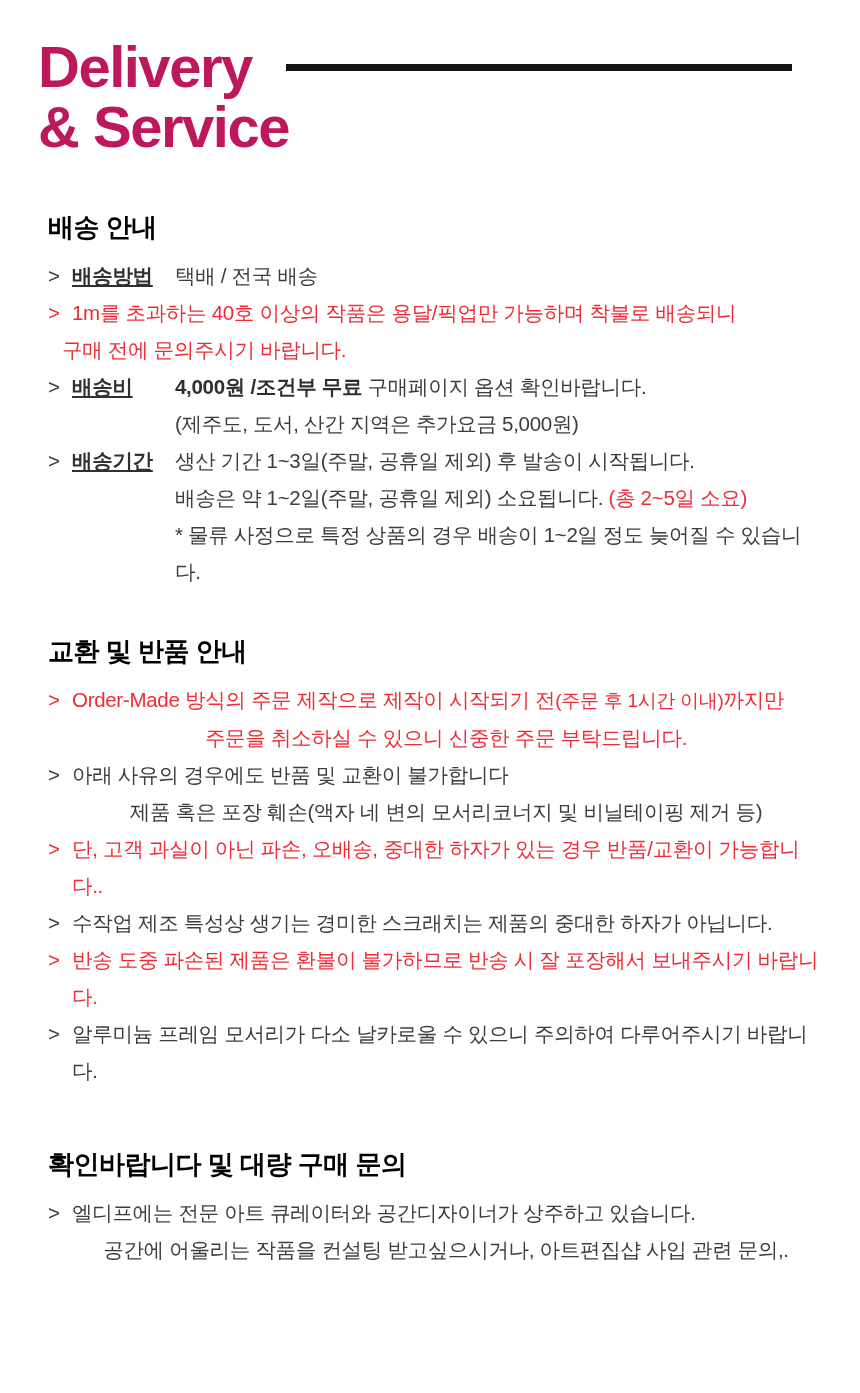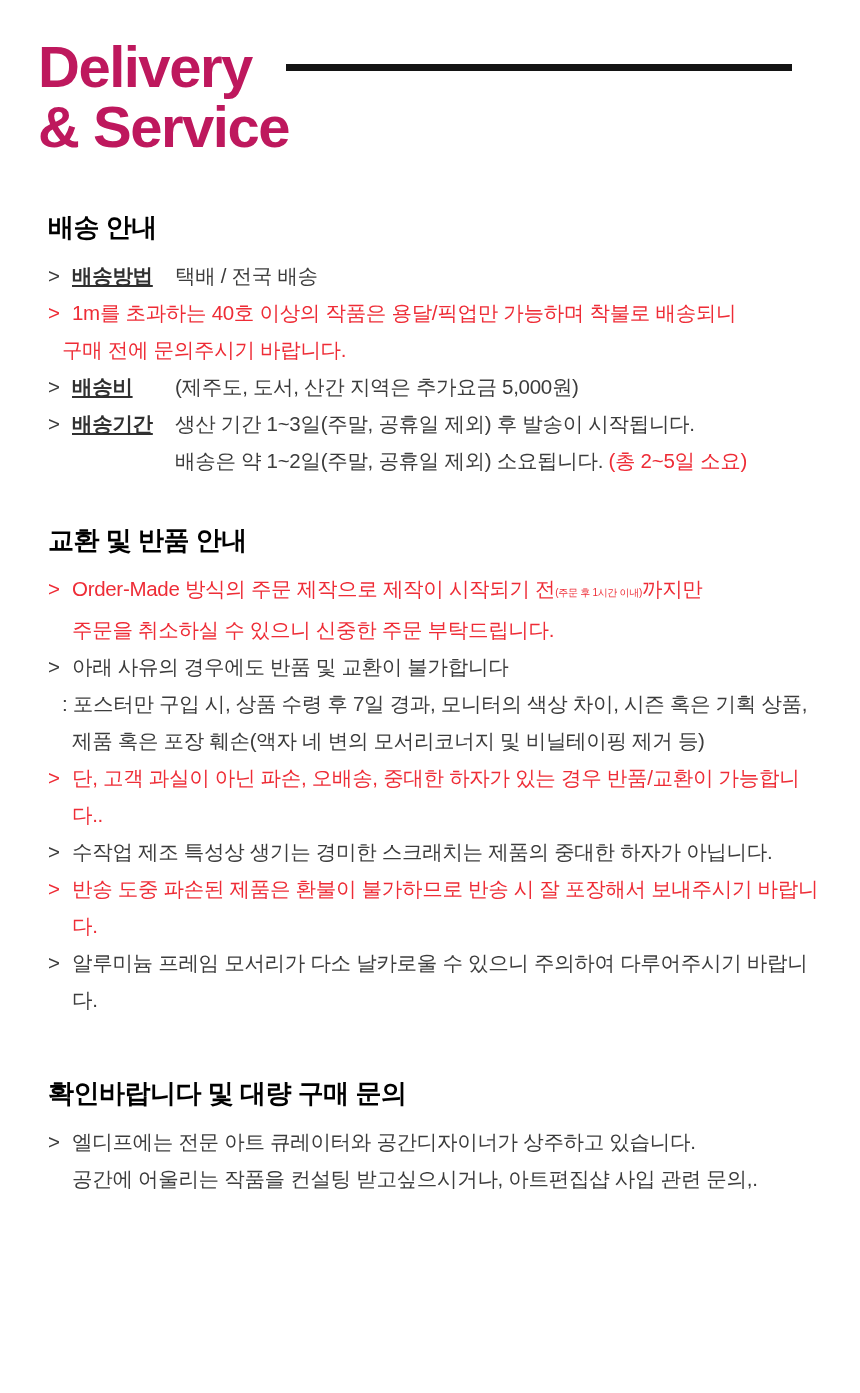--- a/index.html
+++ b/index.html
@@ -34,22 +34,22 @@
   .body-text { font-size: 20.5px; line-height: 37px; letter-spacing: -0.3px; }
 
   .row { display: flex; align-items: flex-start; }
   .bullet { width: 24px; flex: 0 0 24px; }
   .ship-label { width: 103px; flex: 0 0 103px; font-weight: 700; color: #303030; text-decoration: underline; }
   .ship-value { flex: 1; }
   .bold-dark { font-weight: 700; color: #2e2e2e; }
 
   .red { color: #ee2c36; }
   .indent-sm { padding-left: 14px; }
-  .indent-md { padding-left: 24px; }
-  .small-inline { font-size: 10px; margin-top: 25px; }
+  .indent-md { padding-left: 24px; text-align: center; }
+  .small-inline { font-size: 19px; margin-top: 25px; }
 
   .ret-content { flex: 1; }
 </style>
 </head>
 <body>
 
 <div class="page">
 
   <header>
     <div class="title-line1">
@@ -73,48 +73,49 @@
     <div class="row red">
       <span class="bullet">&gt;</span>
       <div class="ret-content">1m를 초과하는 40호 이상의 작품은 용달/픽업만 가능하며 착불로 배송되니</div>
     </div>
     <div class="red indent-sm">구매 전에 문의주시기 바랍니다.</div>
 
     <div class="row">
       <span class="bullet">&gt;</span>
       <span class="ship-label">배송비</span>
       <div class="ship-value">
+        <div><span class="bold-dark">4,000원 /조건부 무료</span><span> 구매페이지 옵션 확인바랍니다.</span></div>
         <div>(제주도, 도서, 산간 지역은 추가요금 5,000원)</div>
       </div>
     </div>
 
     <div class="row">
       <span class="bullet">&gt;</span>
       <span class="ship-label">배송기간</span>
       <div class="ship-value">
         <div>생산 기간 1~3일(주말, 공휴일 제외) 후 발송이 시작됩니다.</div>
         <div><span>배송은 약 1~2일(주말, 공휴일 제외) 소요됩니다. </span><span class="red">(총 2~5일 소요)</span></div>
+        <div>* 물류 사정으로 특정 상품의 경우 배송이 1~2일 정도 늦어질 수 있습니다.</div>
       </div>
     </div>
   </section>
 
   <section class="sec-returns body-text">
     <h2>교환 및 반품 안내</h2>
 
     <div class="row red">
       <span class="bullet">&gt;</span>
       <div class="ret-content"><span>Order-Made 방식의 주문 제작으로 제작이 시작되기 전</span><span class="small-inline">(주문 후 1시간 이내)</span><span>까지만</span></div>
     </div>
     <div class="red indent-md">주문을 취소하실 수 있으니 신중한 주문 부탁드립니다.</div>
 
     <div class="row">
       <span class="bullet">&gt;</span>
       <div class="ret-content">아래 사유의 경우에도 반품 및 교환이 불가합니다</div>
     </div>
-    <div class="indent-sm">: 포스터만 구입 시, 상품 수령 후 7일 경과, 모니터의 색상 차이, 시즌 혹은 기획 상품,</div>
     <div class="indent-md">제품 혹은 포장 훼손(액자 네 변의 모서리코너지 및 비닐테이핑 제거 등)</div>
 
     <div class="row red">
       <span class="bullet">&gt;</span>
       <div class="ret-content">단, 고객 과실이 아닌 파손, 오배송, 중대한 하자가 있는 경우 반품/교환이 가능합니다..</div>
     </div>
 
     <div class="row">
       <span class="bullet">&gt;</span>
       <div class="ret-content">수작업 제조 특성상 생기는 경미한 스크래치는 제품의 중대한 하자가 아닙니다.</div>

